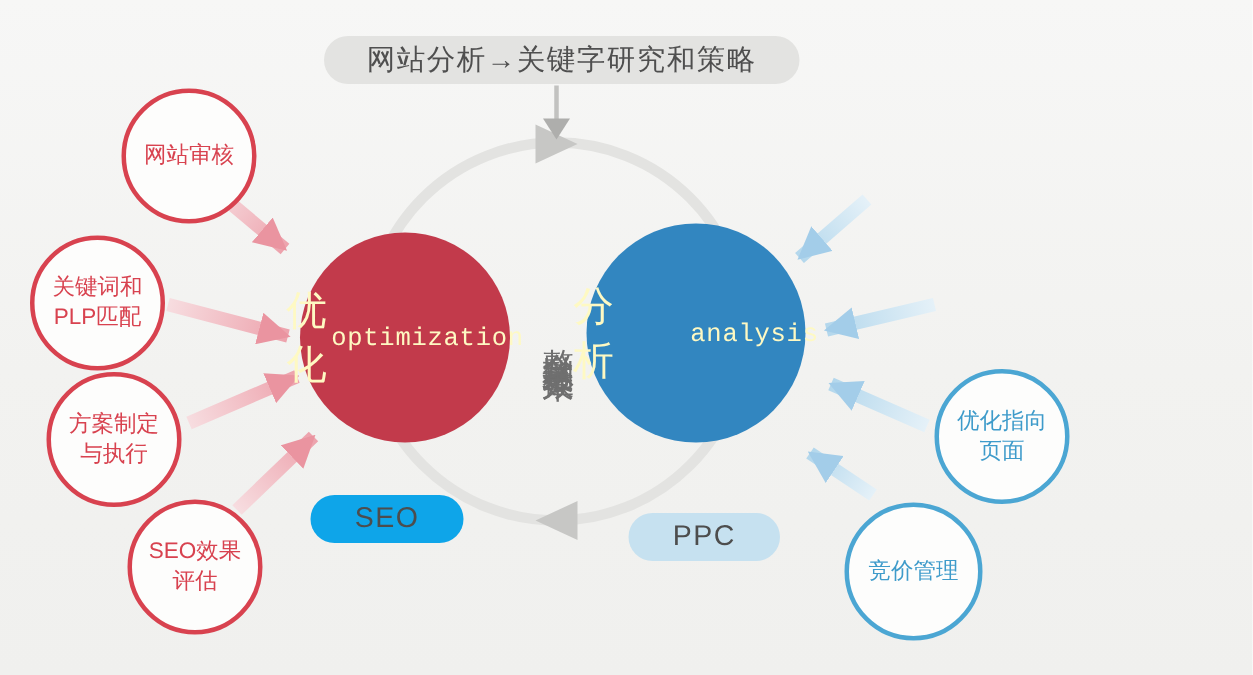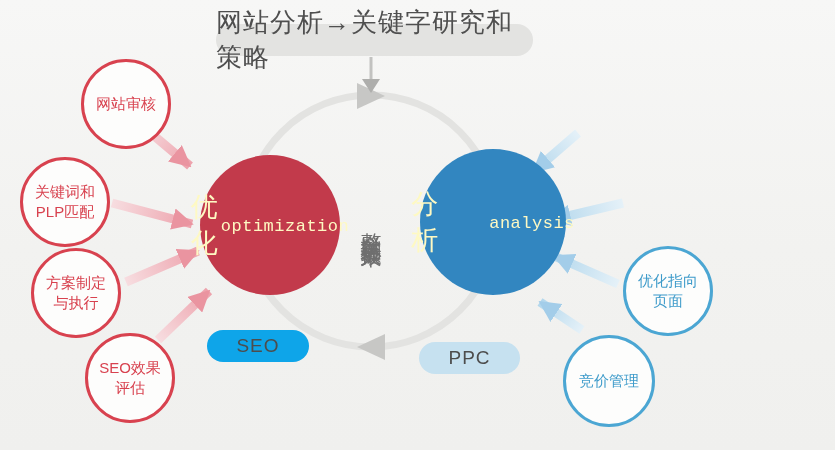--- a/index.html
+++ b/index.html
@@ -10,21 +10,21 @@
     position:relative;
   }
   .stage{position:absolute;left:0;top:0;width:835px;height:450px;}
   .arrows-layer{position:absolute;left:0;top:0;}
 
   
   .title-pill{
     position:absolute;left:216px;top:24px;width:317px;height:32px;
     background:#e3e3e1;border-radius:16px;
     display:flex;align-items:center;justify-content:center;
-    font-size:26px;color:#4f4f4f;letter-spacing:1px;
+    font-size:19px;color:#4f4f4f;letter-spacing:1px;
   }
 
   
   .node{
     position:absolute;width:90px;height:90px;border-radius:50%;
     background:#fdfdfc;box-sizing:border-box;
     display:flex;flex-direction:column;align-items:center;justify-content:center;
     text-align:center;
   }
   .node span{font-size:15px;line-height:1.35;display:block;}
@@ -40,21 +40,21 @@
   .n-ppc3{left:623px;top:246px;}
   .n-ppc4{left:563px;top:335px;width:92px;height:92px;}
 
   
   .hub{
     position:absolute;border-radius:50%;color:#fef9c3;
     display:flex;flex-direction:row;align-items:center;justify-content:center;
     text-align:center;
   }
   .hub-seo{left:200px;top:155px;width:140px;height:140px;background:#c23a4b;}
-  .hub-ppc{left:420px;top:149px;width:146px;height:146px;background:#3286c0;gap:48px;}
+  .hub-ppc{left:391px;top:149px;width:146px;height:146px;background:#3286c0;gap:48px;}
   .hub .zh{font-size:27px;letter-spacing:3px;}
   .hub .en{font-size:17px;margin-top:3px;letter-spacing:0.5px;font-family:Liberation Mono, monospace;}
 
   
   .vertical-note{
     position:absolute;left:346px;top:120px;width:50px;height:210px;
     writing-mode:vertical-rl;text-orientation:upright;
     display:flex;align-items:center;justify-content:center;
     font-size:21px;color:#6f6f6f;letter-spacing:2px;
   }

